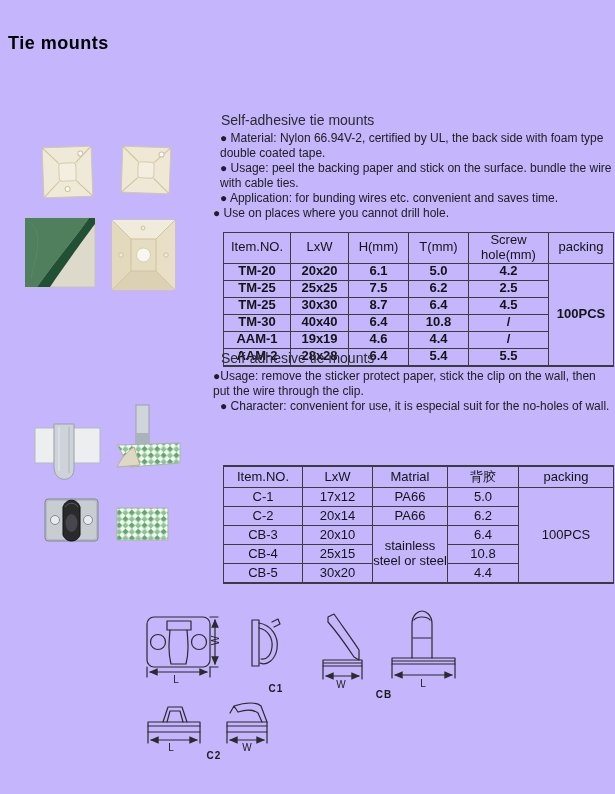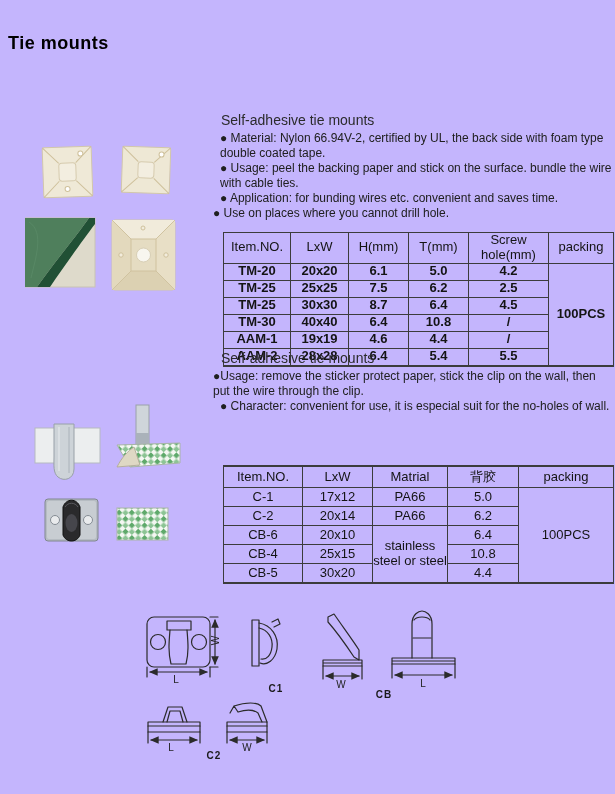--- a/index.html
+++ b/index.html
@@ -212,21 +212,21 @@
       <td>5.0</td>
       <td rowspan="5">100PCS</td>
     </tr>
     <tr class="dr">
       <td>C-2</td>
       <td>20x14</td>
       <td>PA66</td>
       <td>6.2</td>
     </tr>
     <tr class="dr">
-      <td>CB-6</td>
+      <td>CB-3</td>
       <td>20x10</td>
       <td rowspan="3">stainless steel or steel</td>
       <td>6.4</td>
     </tr>
     <tr class="dr">
       <td>CB-4</td>
       <td>25x15</td>
       <td>10.8</td>
     </tr>
     <tr class="dr">

